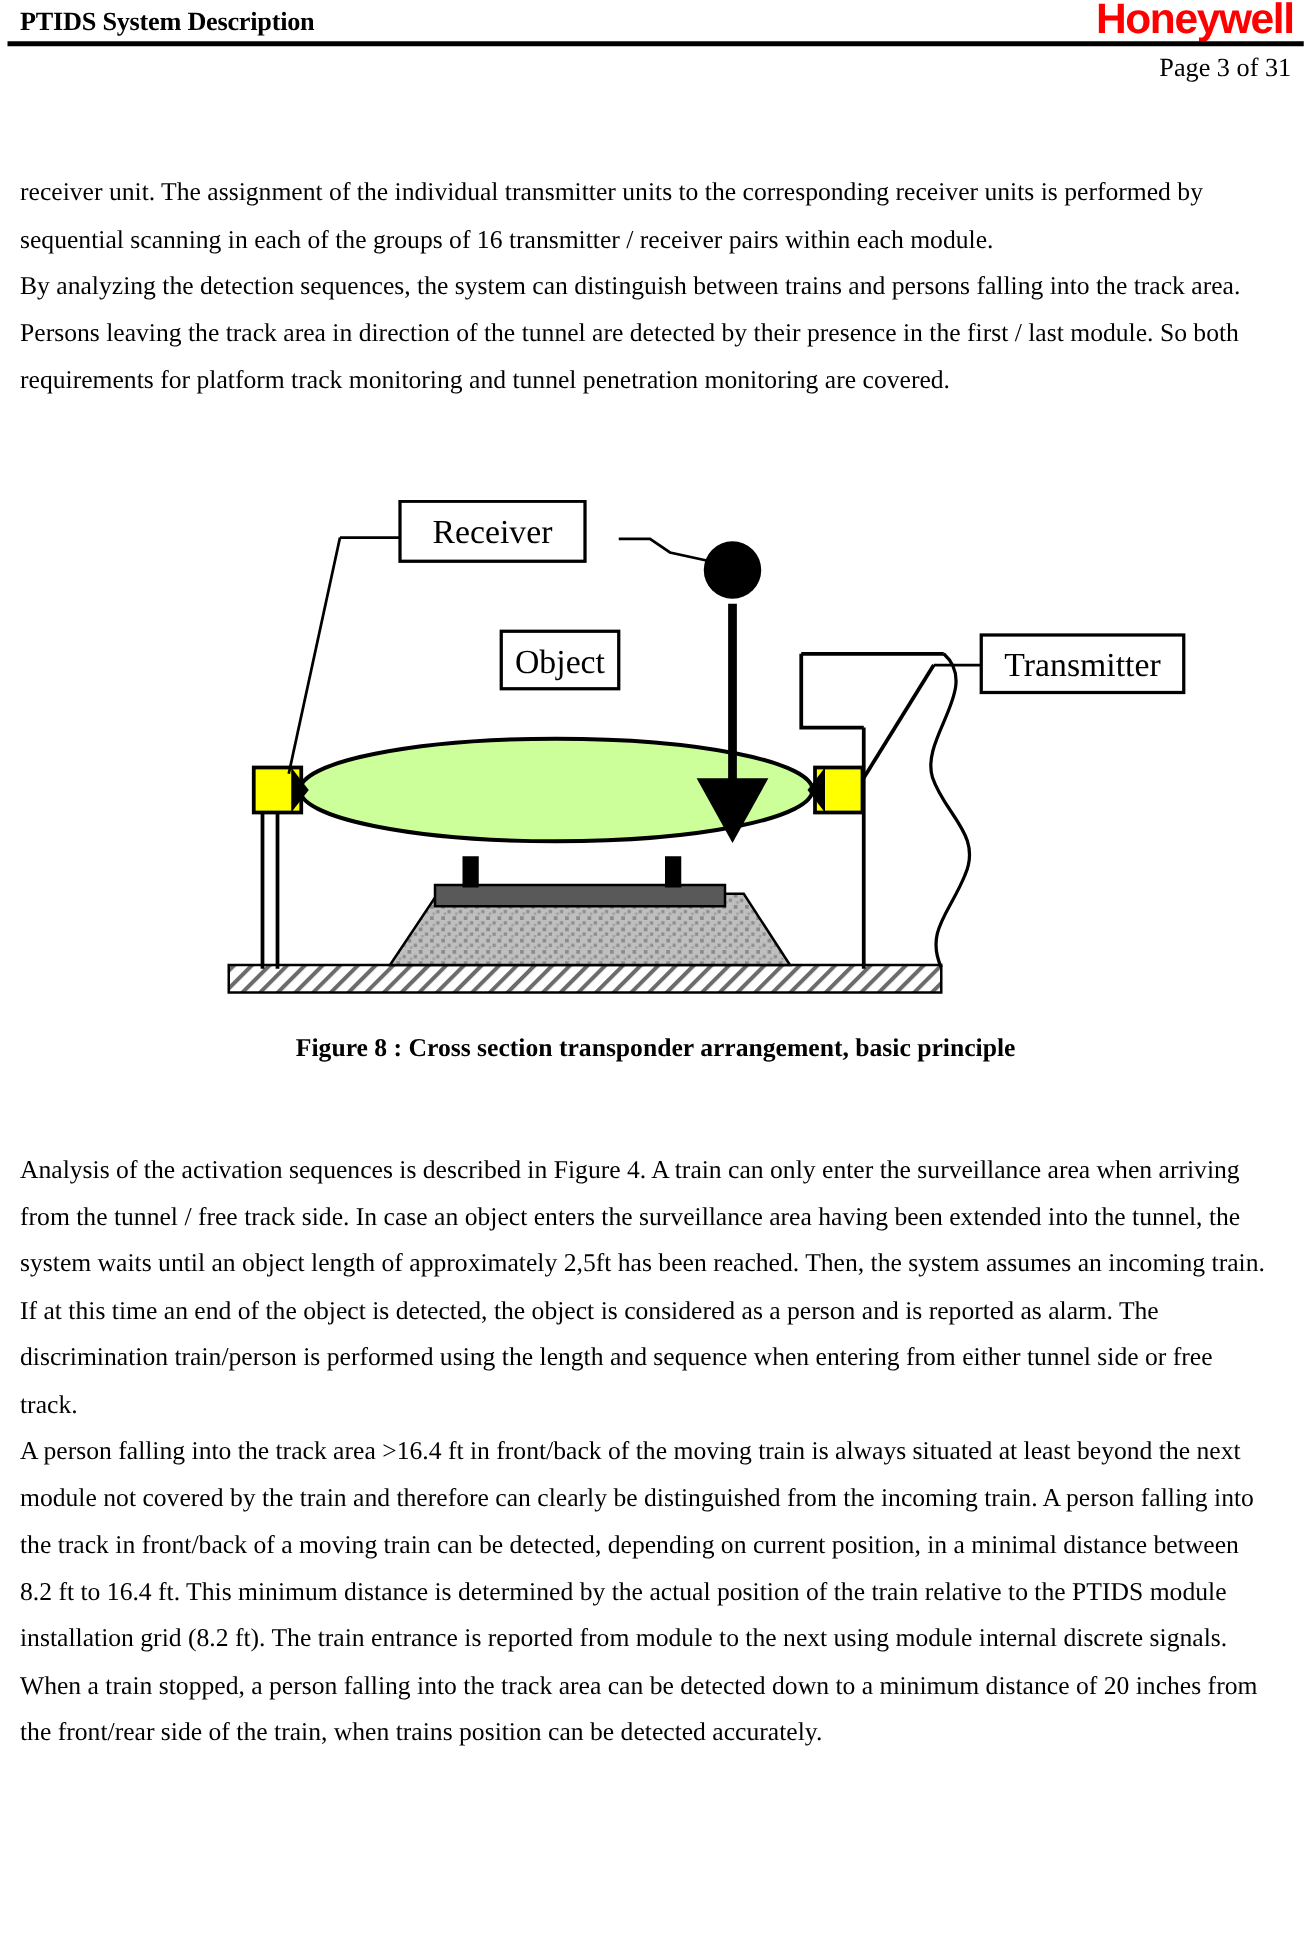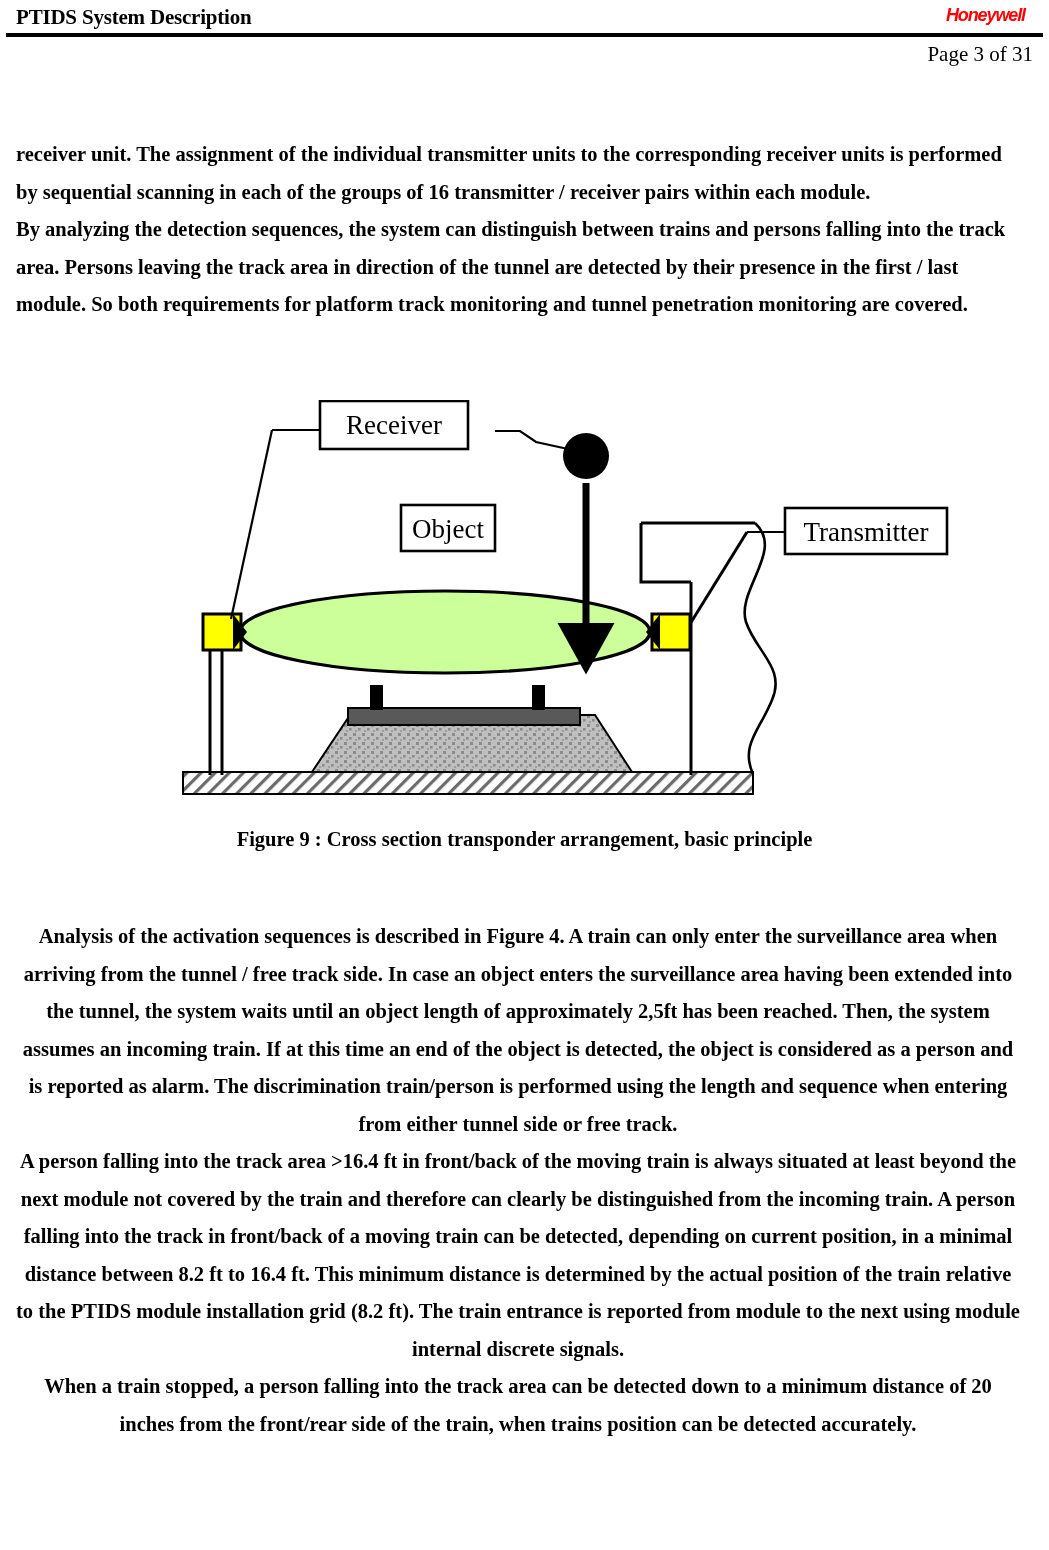--- a/index.html
+++ b/index.html
@@ -29,29 +29,28 @@
     position: absolute;
     left: 16px;
     top: 5px;
     font-size: 21px;
     font-weight: bold;
     letter-spacing: -0.2px;
     white-space: nowrap;
   }
   #brand-logo {
     position: absolute;
-    right: 24px;
+    right: 14px;
     top: 0px;
     font-family: "Liberation Sans", "DejaVu Sans", sans-serif;
-    font-size: 18px;
+    font-size: 34px;
     font-weight: bold;
     letter-spacing: -1.1px;
     line-height: 30px;
     white-space: nowrap;
-    font-style: italic;
   }
   #header-rule {
     position: absolute;
     left: 6px;
     top: 33px;
     width: 1037px;
     height: 4px;
     background: #000000;
   }
   #page-number {
@@ -63,28 +62,27 @@
   }
 
   
   .body-block {
     position: absolute;
     left: 16px;
     width: 1004px;
     font-size: 20.5px;
     line-height: 37.5px;
     text-align: left;
-    font-weight: bold;
   }
   .body-block p {
     margin: 0;
   }
 
   #para-top   { top: 136px; }
-  #para-lower { top: 918px; text-align: center; }
+  #para-lower { top: 918px; }
 
   
   #figure-wrap {
     position: absolute;
     left: 0;
     top: 400px;
     width: 1049px;
     height: 420px;
     margin-left: 20px;
   }
@@ -213,19 +211,19 @@
       <text x="428" y="138" text-anchor="middle" font-family="Liberation Serif, DejaVu Serif, serif" font-size="27" fill="#000000">Object</text>
     </g>
 
     <g>
       <rect x="765" y="108" width="162" height="46" fill="#ffffff" stroke="#000000" stroke-width="2.6"></rect>
       <text x="846" y="141" text-anchor="middle" font-family="Liberation Serif, DejaVu Serif, serif" font-size="27" fill="#000000">Transmitter</text>
     </g>
   </svg>
 </div>
 
-<div id="figure-caption">Figure 9 : Cross section transponder arrangement, basic principle</div>
+<div id="figure-caption">Figure 8 : Cross section transponder arrangement, basic principle</div>
 
 <div class="body-block" id="para-lower">
   <p>Analysis of the activation sequences is described in Figure 4. A train can only enter the surveillance area when arriving from the tunnel / free track side. In case an object enters the surveillance area having been extended into the tunnel, the system waits until an object length of approximately 2,5ft has been reached. Then, the system assumes an incoming train. If at this time an end of the object is detected, the object is considered as a person and is reported as alarm. The discrimination train/person is performed using the length and sequence when entering from either tunnel side or free track.</p>
   <p>A person falling into the track area &gt;16.4 ft in front/back of the moving train is always situated at least beyond the next module not covered by the train and therefore can clearly be distinguished from the incoming train. A person falling into the track in front/back of a moving train can be detected, depending on current position, in a minimal distance between 8.2 ft to 16.4 ft. This minimum distance is determined by the actual position of the train relative to the PTIDS module installation grid (8.2 ft). The train entrance is reported from module to the next using module internal discrete signals.</p>
   <p>When a train stopped, a person falling into the track area can be detected down to a minimum distance of 20 inches from the front/rear side of the train, when trains position can be detected accurately.</p>
 </div>
 
 </body></html>

